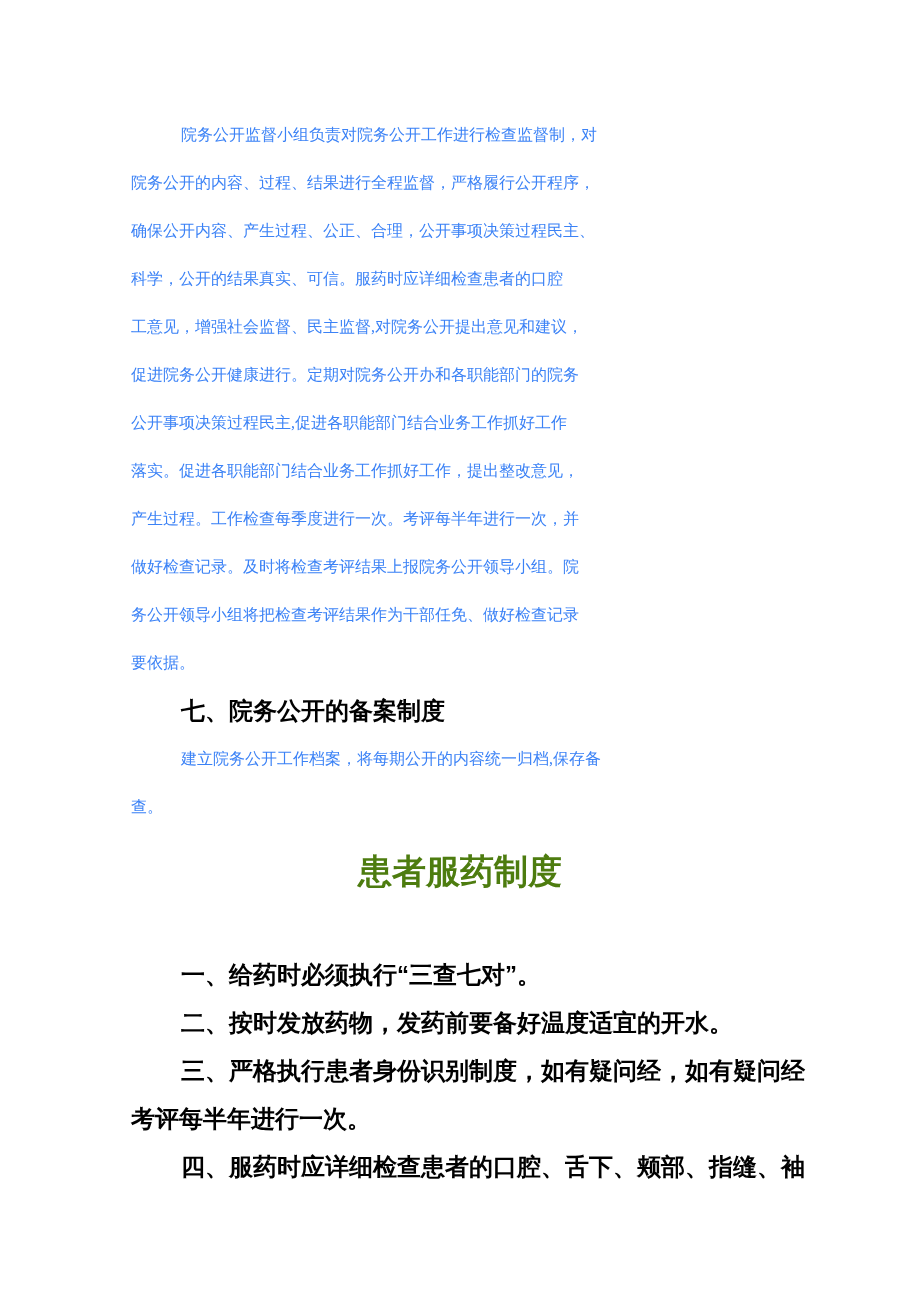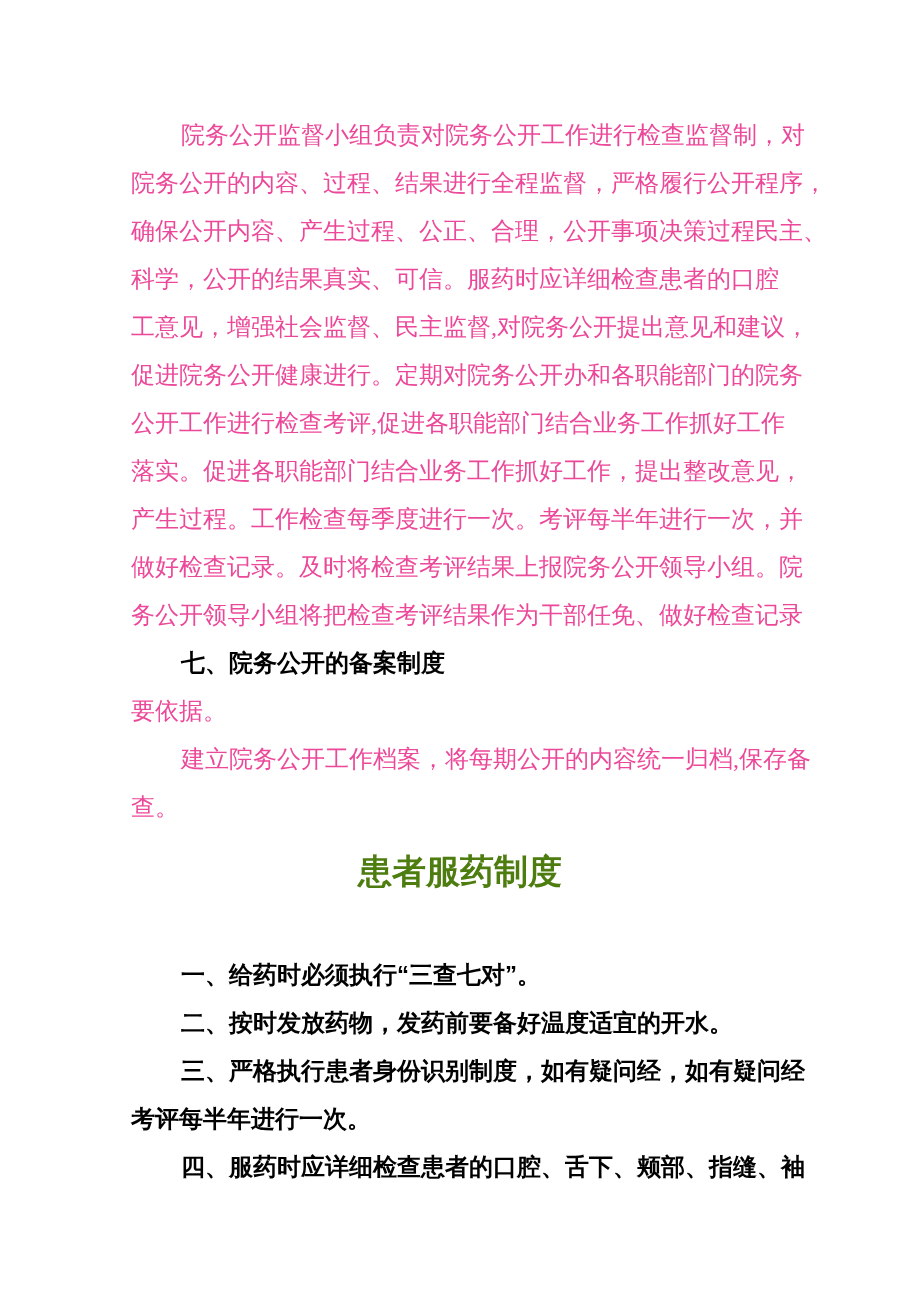--- a/index.html
+++ b/index.html
@@ -22,22 +22,22 @@
       width: 674px;
     }
     .line {
       height: 48px;
       line-height: 48px;
       white-space: nowrap;
     }
     .body-text {
       font-family: "Liberation Serif", "DejaVu Serif", serif;
       font-weight: 400;
-      font-size: 24px;
-      color: #ec4899;
+      font-size: 16px;
+      color: #3b82f6;
     }
     .bold-sans {
       font-family: "Liberation Sans", "DejaVu Sans", sans-serif;
       font-weight: 700;
       font-size: 24px;
       color: #000000;
     }
     .indent {
       padding-left: 50px;
     }
@@ -62,28 +62,28 @@
 
 <div class="page">
   <div class="doc">
 
     <div class="line body-text indent">院务公开监督小组负责对院务公开工作进行检查监督制，对</div>
     <div class="line body-text">院务公开的内容、过程、结果进行全程监督，严格履行公开程序，</div>
     <div class="line body-text">确保公开内容、产生过程、公正、合理，公开事项决策过程民主、</div>
     <div class="line body-text">科学，公开的结果真实、可信。服药时应详细检查患者的口腔</div>
     <div class="line body-text">工意见，增强社会监督、民主监督,对院务公开提出意见和建议，</div>
     <div class="line body-text">促进院务公开健康进行。定期对院务公开办和各职能部门的院务</div>
-    <div class="line body-text">公开工作进行检查考评,促进各职能部门结合业务工作抓好工作</div>
+    <div class="line body-text">公开事项决策过程民主,促进各职能部门结合业务工作抓好工作</div>
     <div class="line body-text">落实。促进各职能部门结合业务工作抓好工作，提出整改意见，</div>
     <div class="line body-text">产生过程。工作检查每季度进行一次。考评每半年进行一次，并</div>
     <div class="line body-text">做好检查记录。及时将检查考评结果上报院务公开领导小组。院</div>
     <div class="line body-text">务公开领导小组将把检查考评结果作为干部任免、做好检查记录</div>
+    <div class="line body-text">要依据。</div>
+
     <div class="line bold-sans indent">七、院务公开的备案制度</div>
-
-    <div class="line body-text">要依据。</div>
 
     <div class="line body-text indent">建立院务公开工作档案，将每期公开的内容统一归档,保存备</div>
     <div class="line body-text">查。</div>
 
     <div class="doc-title">患者服药制度</div>
 
     <div class="line bold-sans indent first-item">一、给药时必须执行“三查七对”。</div>
     <div class="line bold-sans indent">二、按时发放药物，发药前要备好温度适宜的开水。</div>
     <div class="line bold-sans indent">三、严格执行患者身份识别制度，如有疑问经，如有疑问经</div>
     <div class="line bold-sans">考评每半年进行一次。</div>

